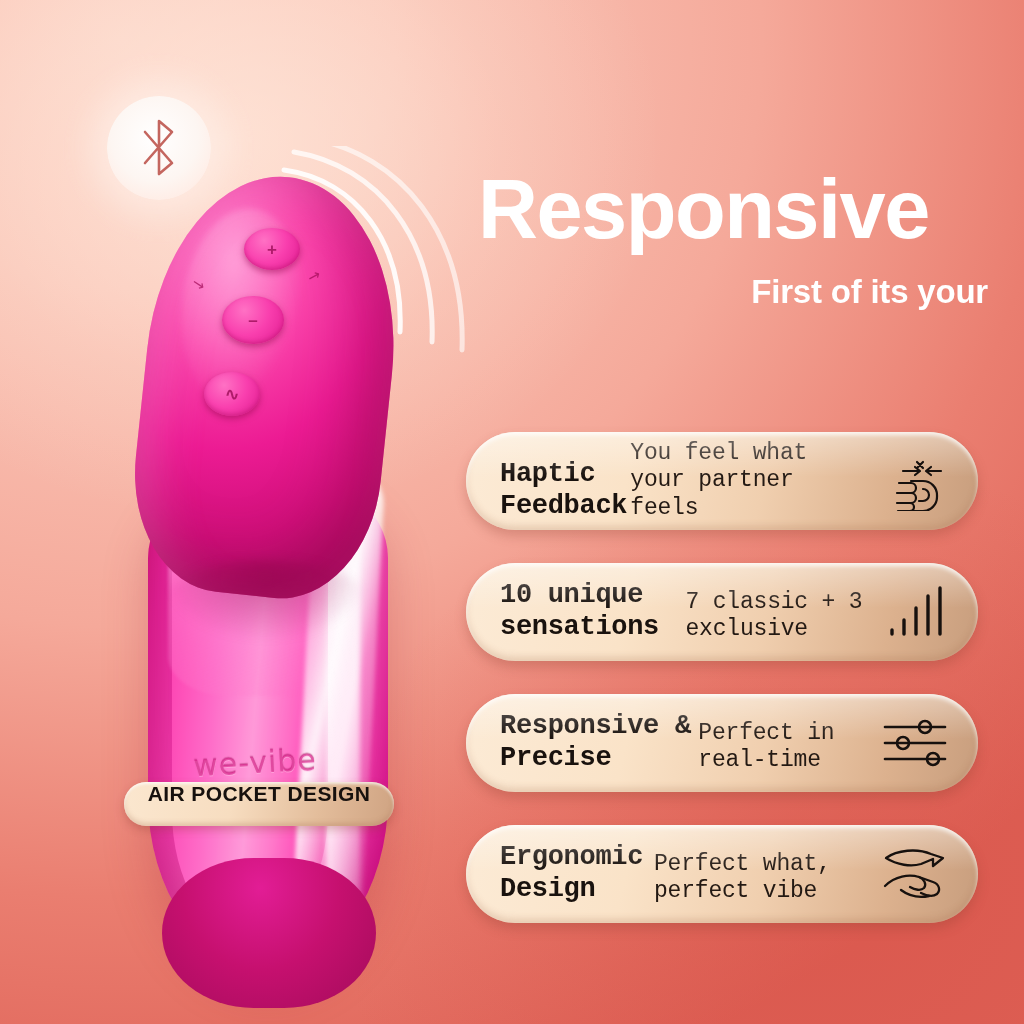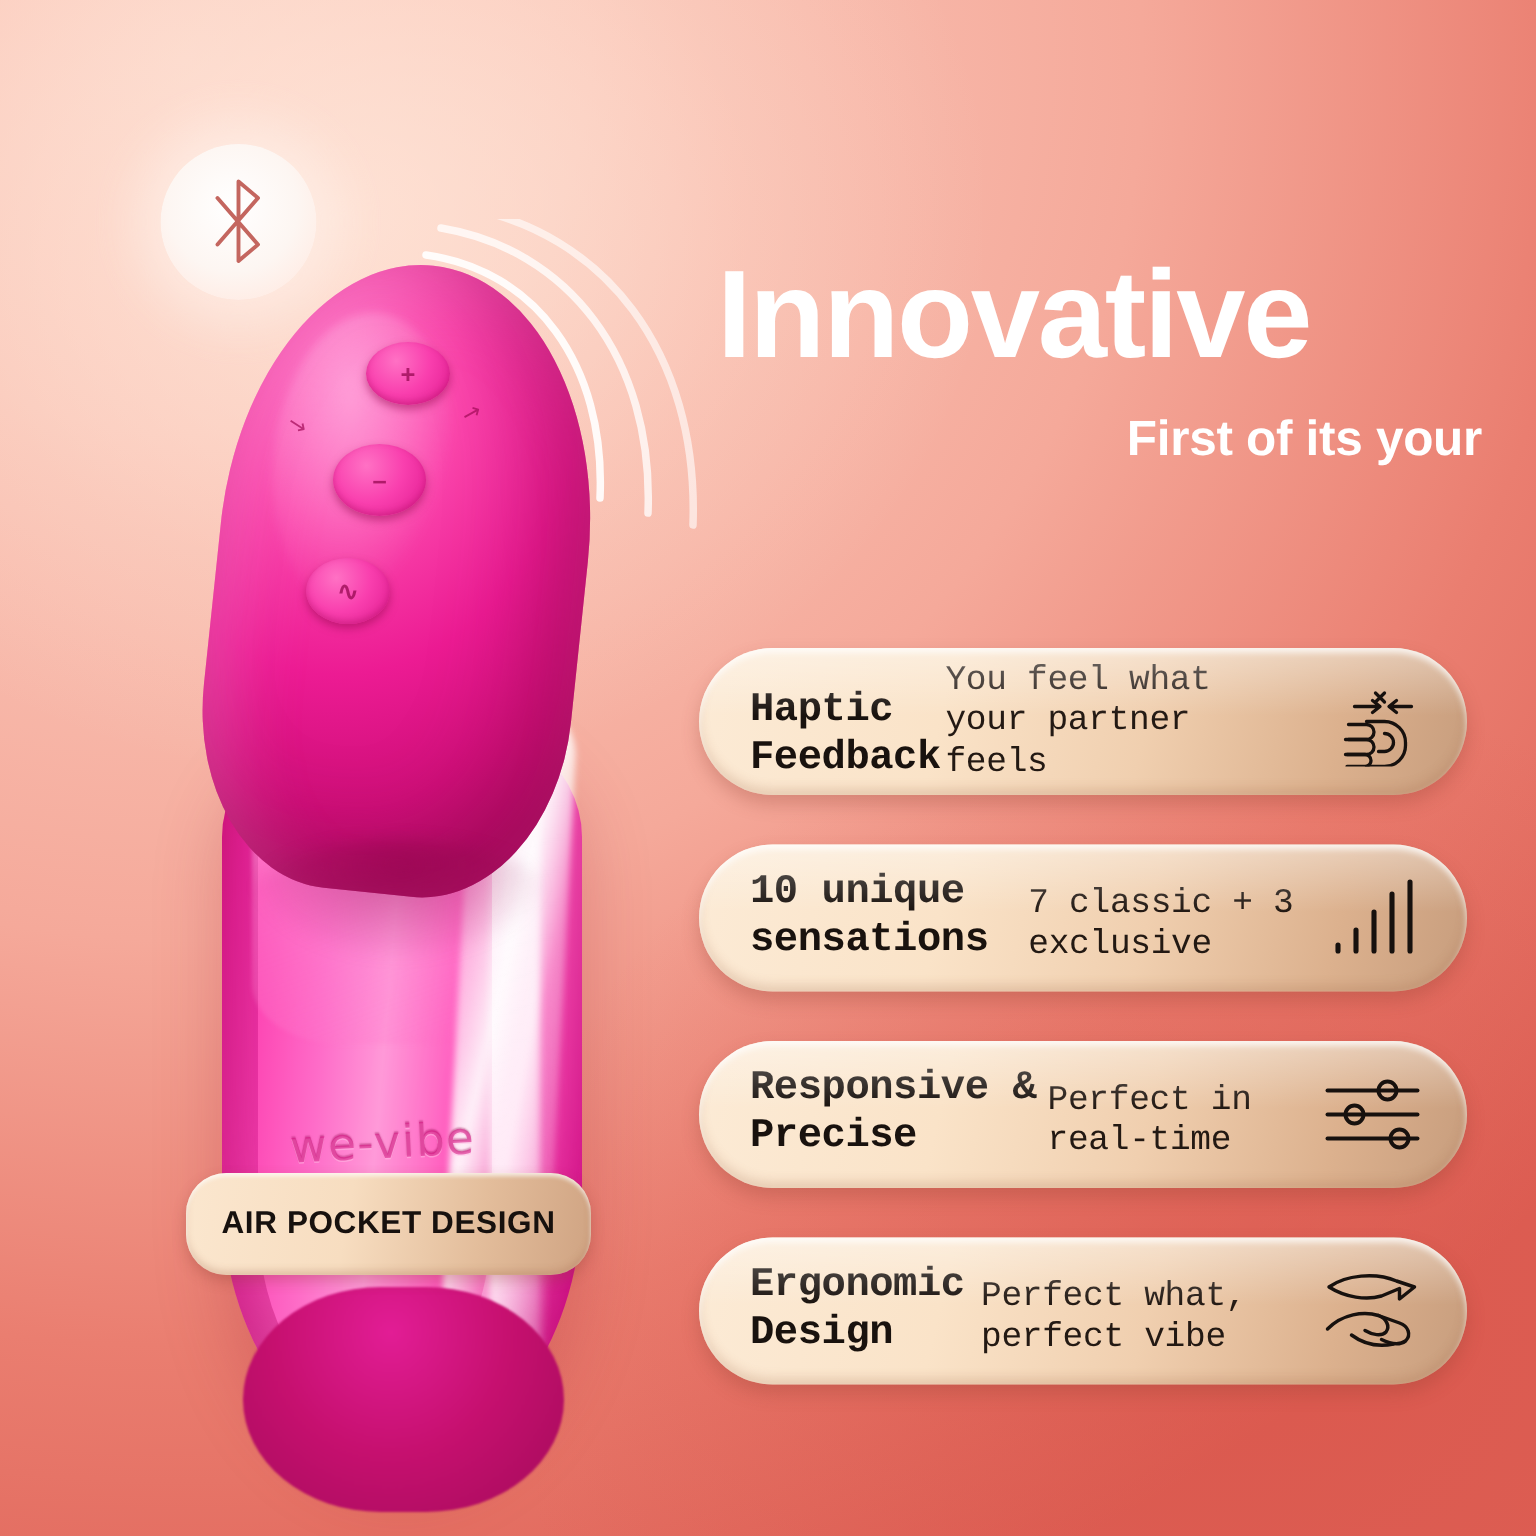--- a/index.html
+++ b/index.html
@@ -129,25 +129,25 @@
     display:flex; align-items:center; justify-content:center;
     font-size:30px; letter-spacing:1px; font-weight:400;
     color:rgba(214,20,130,.55);
     text-shadow:0 1px 0 rgba(255,190,230,.5), 0 -1px 1px rgba(150,8,80,.35);
     transform:rotate(-3deg);
     font-family:"DejaVu Sans", sans-serif;
   }
 
   
   #air-pocket{
-    position:absolute; left:46px; top:636px; width:270px; height:68px;
+    position:absolute; left:46px; top:636px; width:270px; height:44px;
     border-radius:27px;
     background:linear-gradient(100deg,#fbe7cf 0%,#f7ddc0 40%,#e3bd9b 72%,#cfa382 100%);
     box-shadow:0 4px 9px rgba(140,60,45,.3), inset 0 2px 3px rgba(255,255,255,.75), inset 0 -3px 5px rgba(160,100,70,.25);
-    display:flex; align-items:center; justify-content:center;
+    display:flex; justify-content:center;
   }
   #air-pocket .txt{
     font-size:21px; font-weight:700; letter-spacing:.4px; color:#17110e;
   }
 
   
   #headline{
     position:absolute; left:478px; top:168px; width:516px;
   }
   #headline .h1{
@@ -244,21 +244,21 @@
 
       <div class="logo">we-vibe</div>
     </div>
 
     <div id="air-pocket">
       <span class="txt">AIR POCKET DESIGN</span>
     </div>
   </div>
 
   <div id="headline">
-    <div class="h1">Innovative</div>
+    <div class="h1">Responsive</div>
     <div class="h2">First of its your</div>
   </div>
 
   <div id="features">
 
     <div class="pill">
       <div class="texts">
         <div class="t-title">Haptic Feedback</div>
         <div class="t-sub">You feel what your partner feels</div>
       </div>

